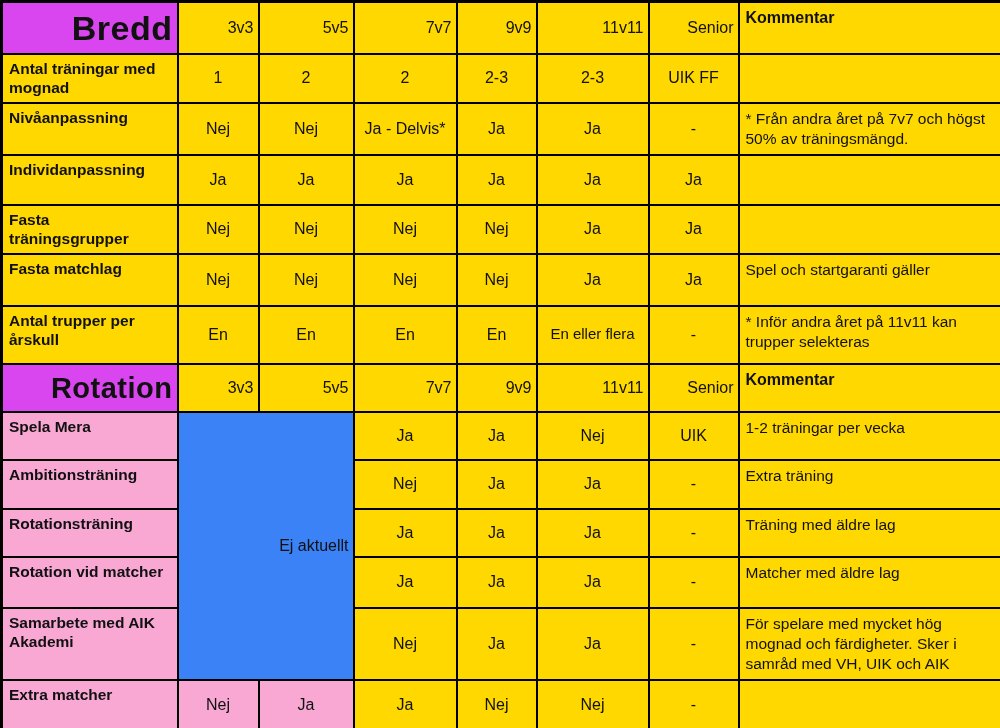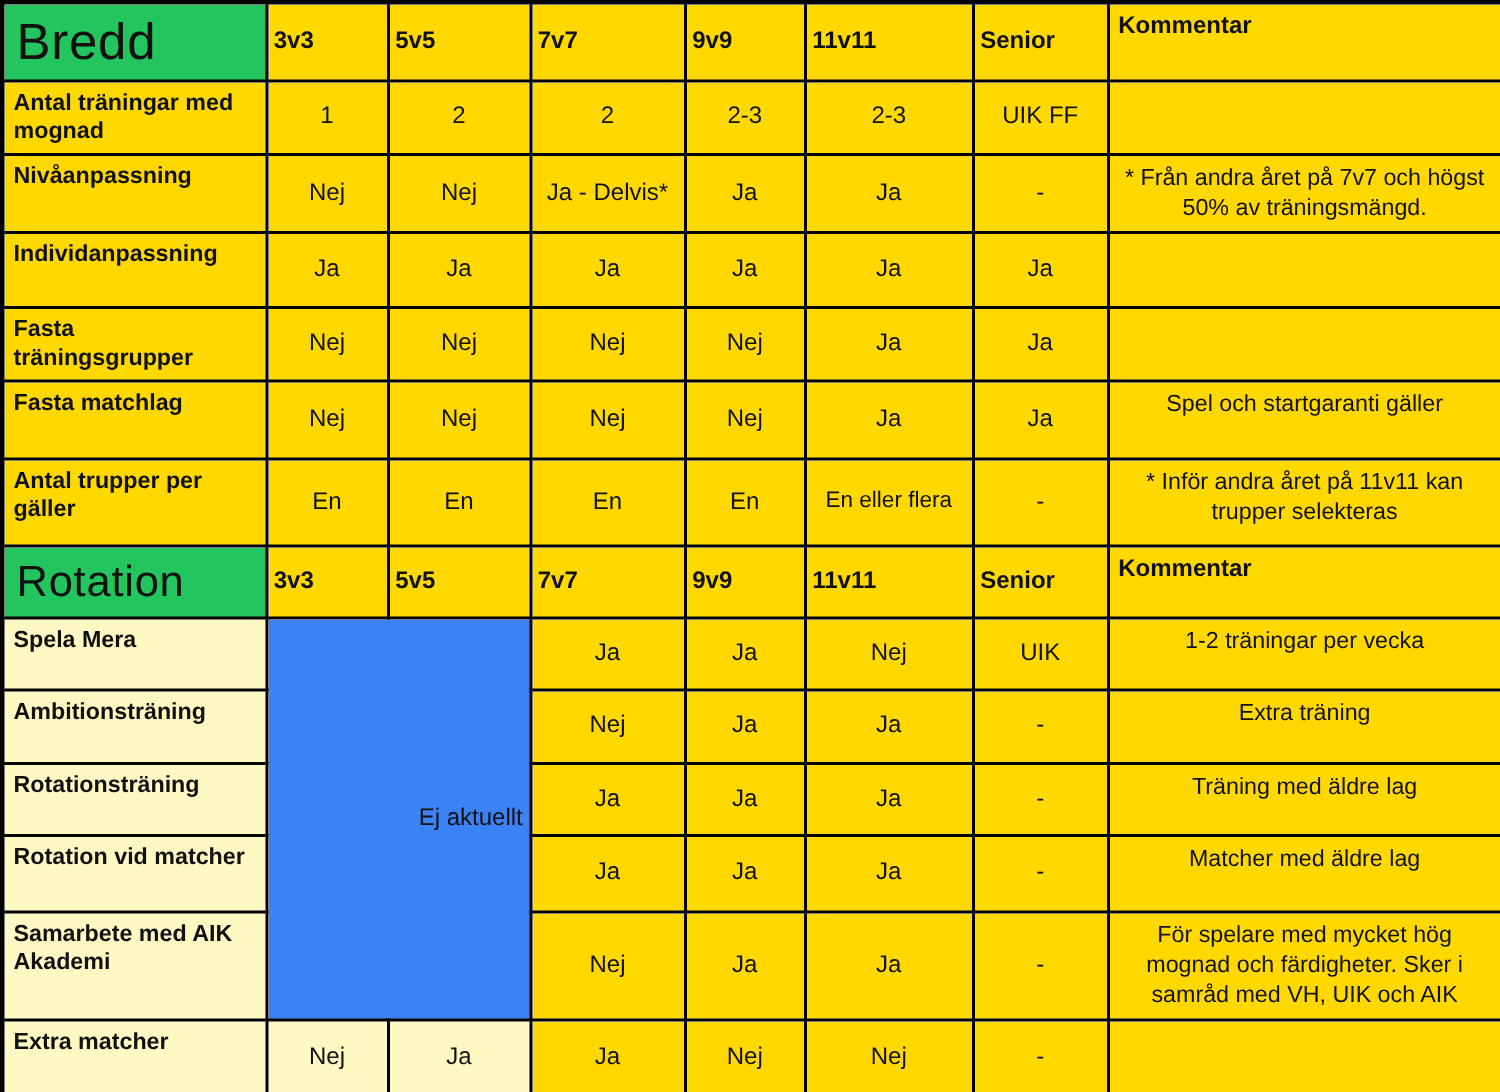--- a/index.html
+++ b/index.html
@@ -19,35 +19,35 @@
   .policy-table td {
     border: 2px solid #000000;
     background: #ffd800;
     padding: 2px 4px;
     overflow: hidden;
     font-size: 16px;
     line-height: 1.25;
   }
   
   td.section-title {
-    background: #22c55e;
-    font-weight: normal;
+    background: #d946ef;
+    font-weight: bold;
     font-size: 34px;
     vertical-align: middle;
-    text-align: left;
+    text-align: right;
     padding-left: 8px;
     letter-spacing: 0.5px;
   }
   td.section-title.ambition {
     font-size: 29px;
   }
   
   td.colhead {
-    font-weight: bold;
-    text-align: left;
+    font-weight: normal;
+    text-align: right;
     vertical-align: middle;
     font-size: 16px;
   }
   td.comhead {
     font-weight: bold;
     text-align: left;
     vertical-align: top;
     padding: 5px 6px;
     font-size: 16px;
   }
@@ -60,29 +60,29 @@
     font-size: 15.5px;
   }
   
   td.val {
     text-align: center;
     vertical-align: middle;
     font-size: 16px;
   }
   
   td.comment {
-    text-align: center;
+    text-align: left;
     vertical-align: top;
     padding: 5px 6px;
     font-size: 15.5px;
     line-height: 1.3;
   }
   
   td.lime {
-    background: #fef9c3;
+    background: #f9a8d4;
   }
   td.ej-cell {
     background: #3b82f6;
     text-align: right;
     vertical-align: middle;
     font-size: 16px;
   }
 </style>
 </head>
 <body>
@@ -160,21 +160,21 @@
     <td class="val">Nej</td>
     <td class="val">Nej</td>
     <td class="val">Nej</td>
     <td class="val">Nej</td>
     <td class="val">Ja</td>
     <td class="val">Ja</td>
     <td class="comment">Spel och startgaranti gäller</td>
   </tr>
 
   <tr style="height:58px">
-    <td class="rowlabel">Antal trupper per gäller</td>
+    <td class="rowlabel">Antal trupper per årskull</td>
     <td class="val">En</td>
     <td class="val">En</td>
     <td class="val">En</td>
     <td class="val">En</td>
     <td class="val" style="font-size:15px">En eller flera</td>
     <td class="val">-</td>
     <td class="comment">* Inför andra året på 11v11 kan trupper selekteras</td>
   </tr>
 
   <tr style="height:48px">

